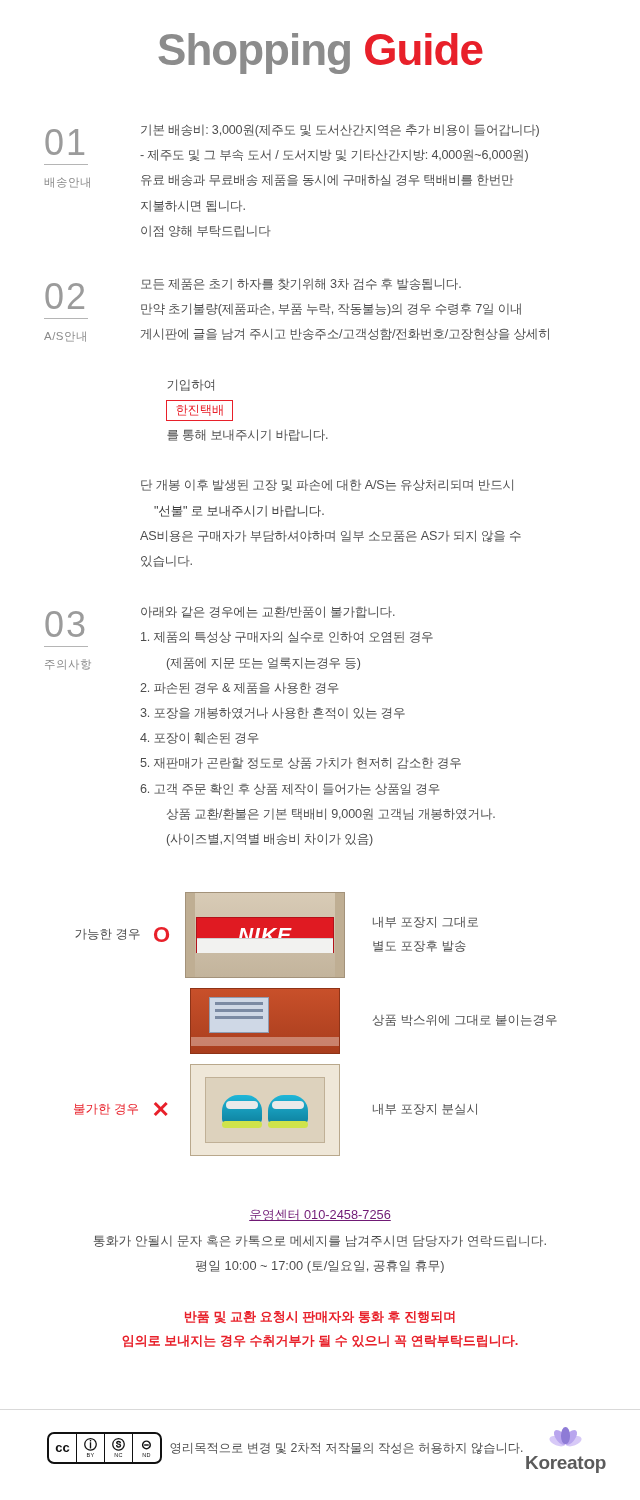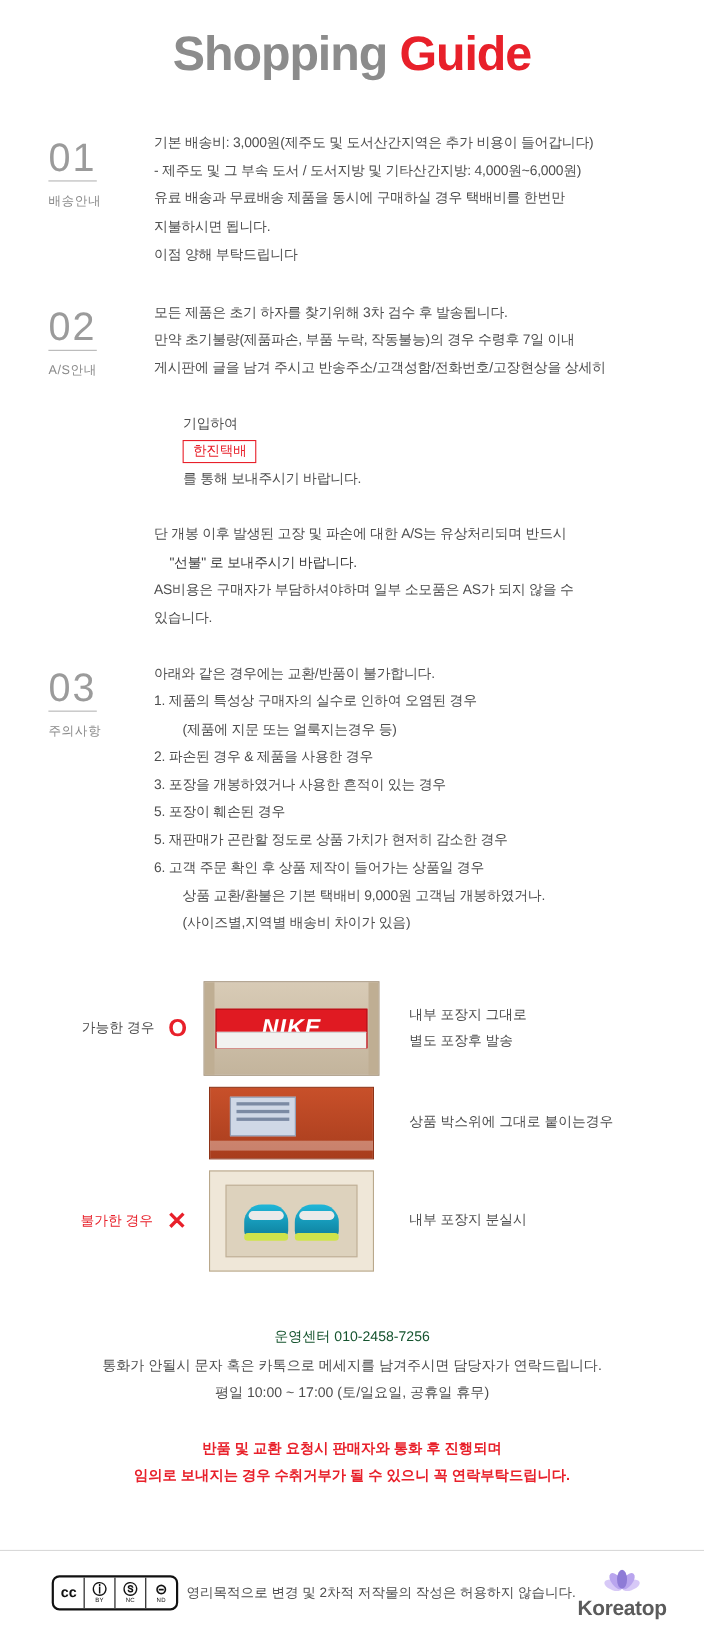--- a/index.html
+++ b/index.html
@@ -244,21 +244,21 @@
   }
 
   
   .contact {
     margin-top: 46px;
     text-align: center;
     font-size: 12.8px;
     line-height: 2.0;
     color: #4d4d4d;
   }
-  .contact .center-line { color: #14532d; }
+  .contact .center-line { color: #701a75; text-decoration: underline; }
   .notice {
     margin-top: 26px;
     text-align: center;
     font-size: 13px;
     line-height: 1.85;
     color: #e8202a;
     font-weight: bold;
   }
 
   
@@ -399,21 +399,21 @@
     <div class="sec-num">
       <span class="num">03</span>
       <span class="lbl">주의사항</span>
     </div>
     <div class="sec-body">
       <span class="ln">아래와 같은 경우에는 교환/반품이 불가합니다.</span>
       <span class="ln">1. 제품의 특성상 구매자의 실수로 인하여 오염된 경우</span>
       <span class="ln indent2">(제품에 지문 또는 얼룩지는경우 등)</span>
       <span class="ln">2. 파손된 경우 &amp; 제품을 사용한 경우</span>
       <span class="ln">3. 포장을 개봉하였거나 사용한 흔적이 있는 경우</span>
-      <span class="ln">5. 포장이 훼손된 경우</span>
+      <span class="ln">4. 포장이 훼손된 경우</span>
       <span class="ln">5. 재판매가 곤란할 정도로 상품 가치가 현저히 감소한 경우</span>
       <span class="ln">6. 고객 주문 확인 후 상품 제작이 들어가는 상품일 경우</span>
       <span class="ln indent2">상품 교환/환불은 기본 택배비 9,000원 고객님 개봉하였거나.</span>
       <span class="ln indent2">(사이즈별,지역별 배송비 차이가 있음)</span>
     </div>
   </div>
 
   <div class="photos">
 
     <div class="photo-row">

